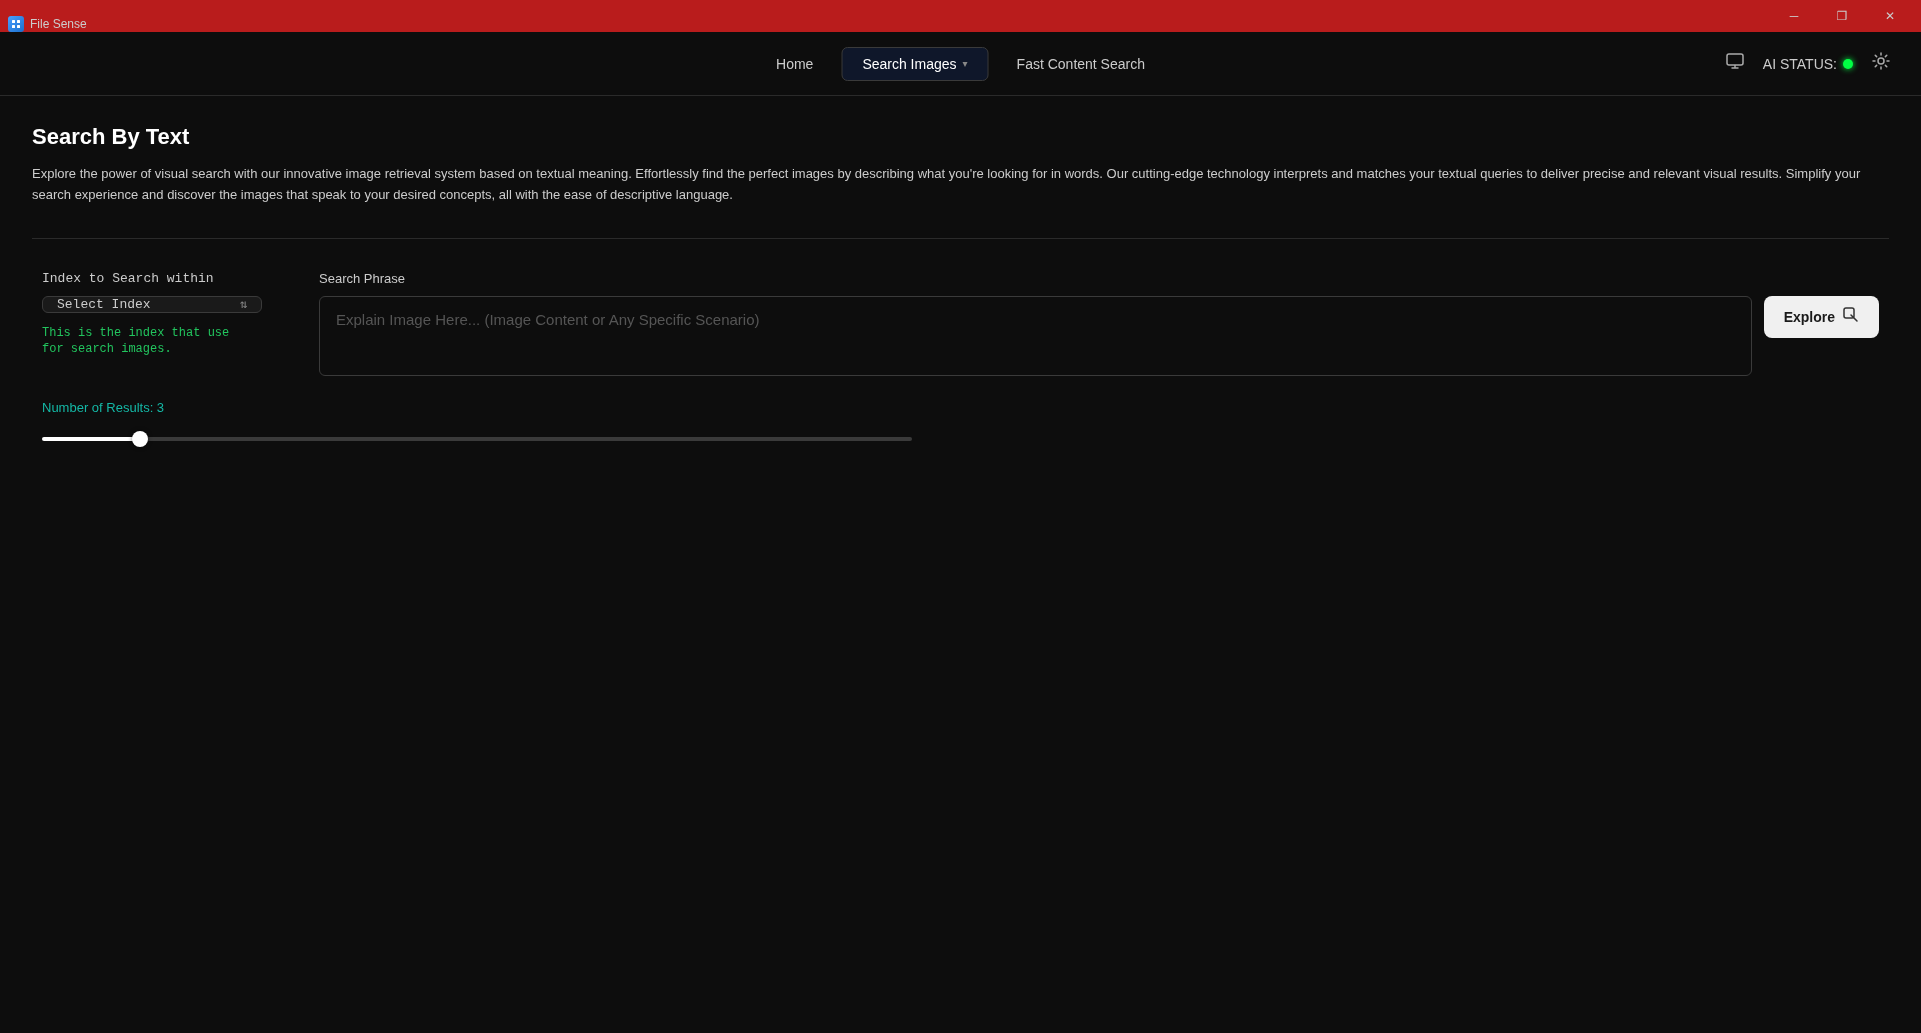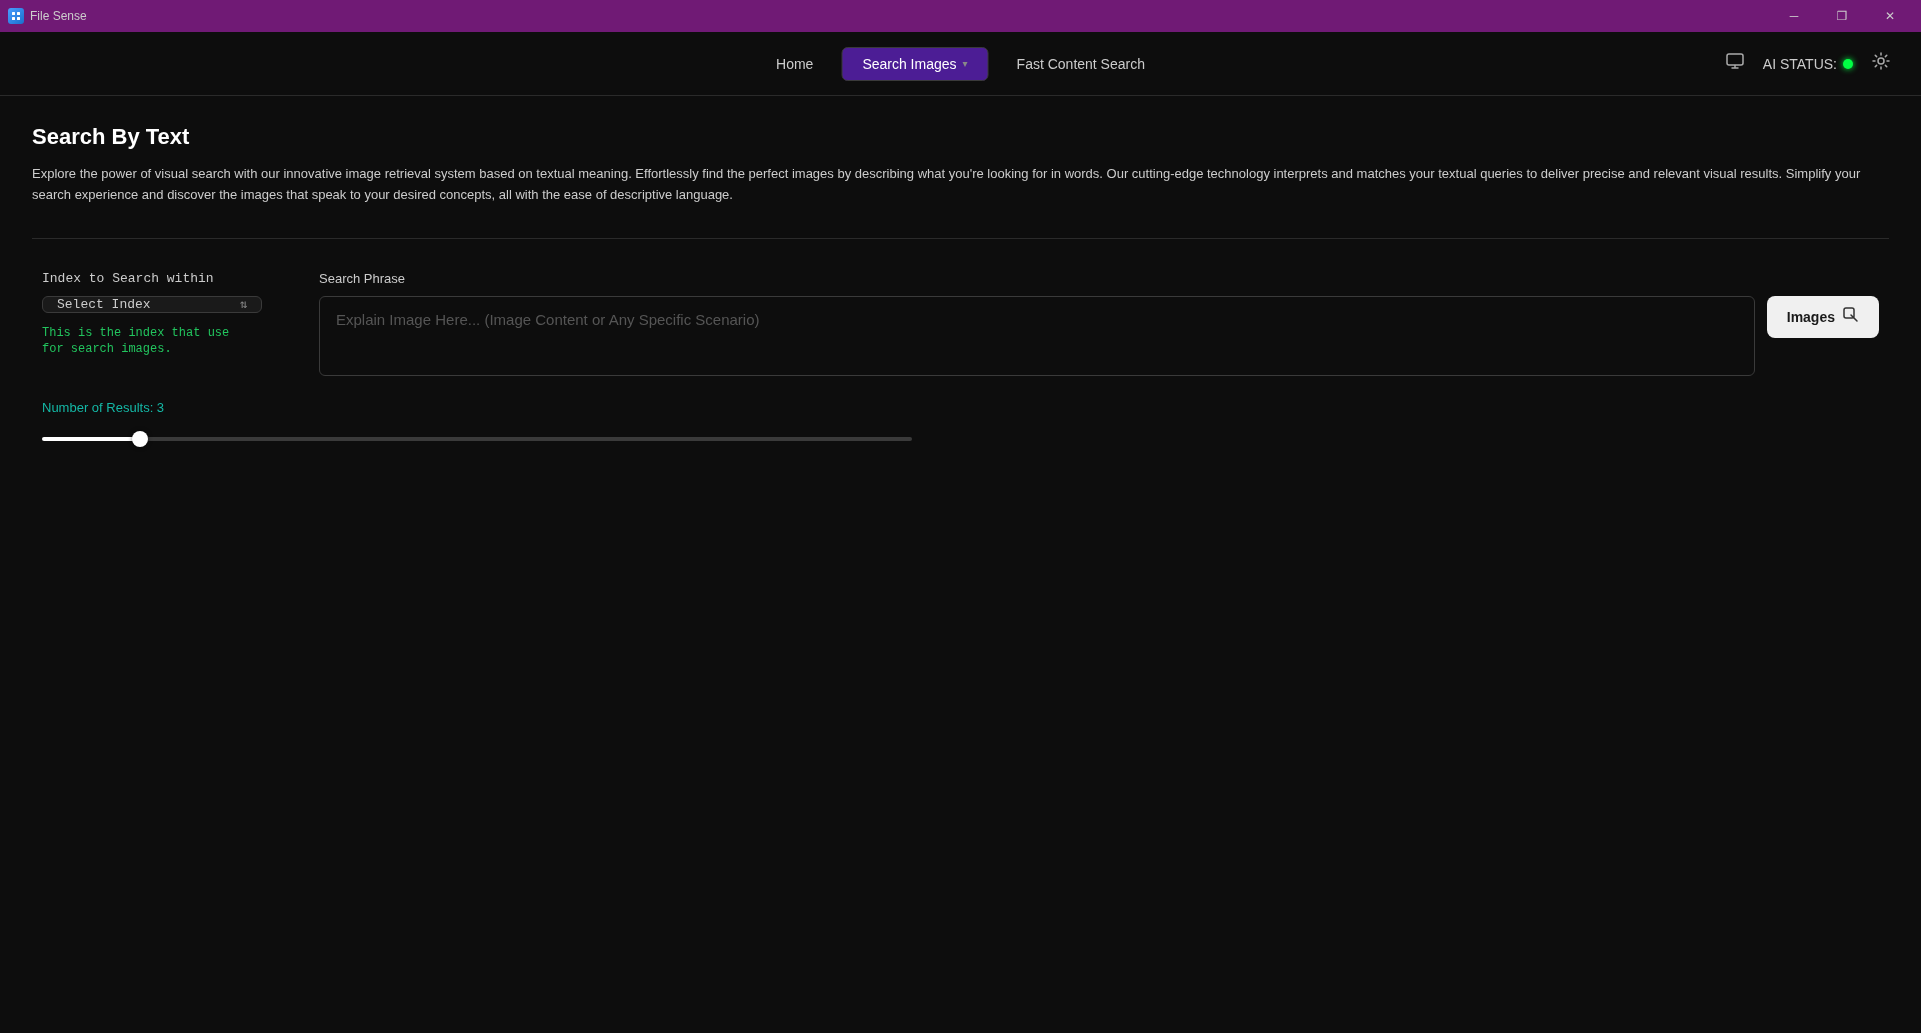--- a/index.html
+++ b/index.html
@@ -13,25 +13,25 @@
       color: #ffffff;
       font-family: 'Segoe UI', Arial, sans-serif;
       width: 1921px;
       min-height: 1033px;
       overflow-x: hidden;
     }
 
     
     .title-bar {
       display: flex;
-      align-items: center;
+      align-items: flex-end;
       justify-content: space-between;
-      background-color: #701a75;
+      background-color: #b91c1c;
       height: 32px;
-      padding: 15px 8px;
+      padding: 0 8px;
       user-select: none;
     }
 
     .title-bar-left {
       display: flex;
       align-items: center;
       gap: 6px;
       font-size: 12px;
       color: #cccccc;
     }
@@ -93,21 +93,21 @@
       border-radius: 6px;
       background: transparent;
       border: none;
       text-decoration: none;
       display: flex;
       align-items: center;
       gap: 6px;
     }
 
     .nav-item.active {
-      background: #4c1d95;
+      background: #0f172a;
       color: #ffffff;
       border: 1px solid #3a3a3a;
     }
 
     .nav-item .chevron {
       font-size: 10px;
       color: #888;
     }
 
     .nav-right {
@@ -387,21 +387,21 @@
         <span class="arrow">⇅</span>
       </div>
       <div class="index-hint">This is the index that use for search images.</div>
     </div>
 
     <div class="search-phrase-section">
       <div class="search-phrase-label">Search Phrase</div>
       <div class="search-row">
         <textarea class="search-textarea" placeholder="Explain Image Here... (Image Content or Any Specific Scenario)" style=""></textarea>
         <button class="search-button">
-          <span>Images</span>
+          <span>Explore</span>
           <span class="search-button-icon">
             <svg width="16" height="16" viewBox="0 0 16 16" fill="none">
               <rect x="1" y="1" width="10" height="10" rx="2" stroke="#333" stroke-width="1.5"></rect>
               <line x1="8" y1="8" x2="14" y2="14" stroke="#333" stroke-width="1.5" stroke-linecap="round"></line>
             </svg>
           </span>
         </button>
       </div>
     </div>
   </div>

